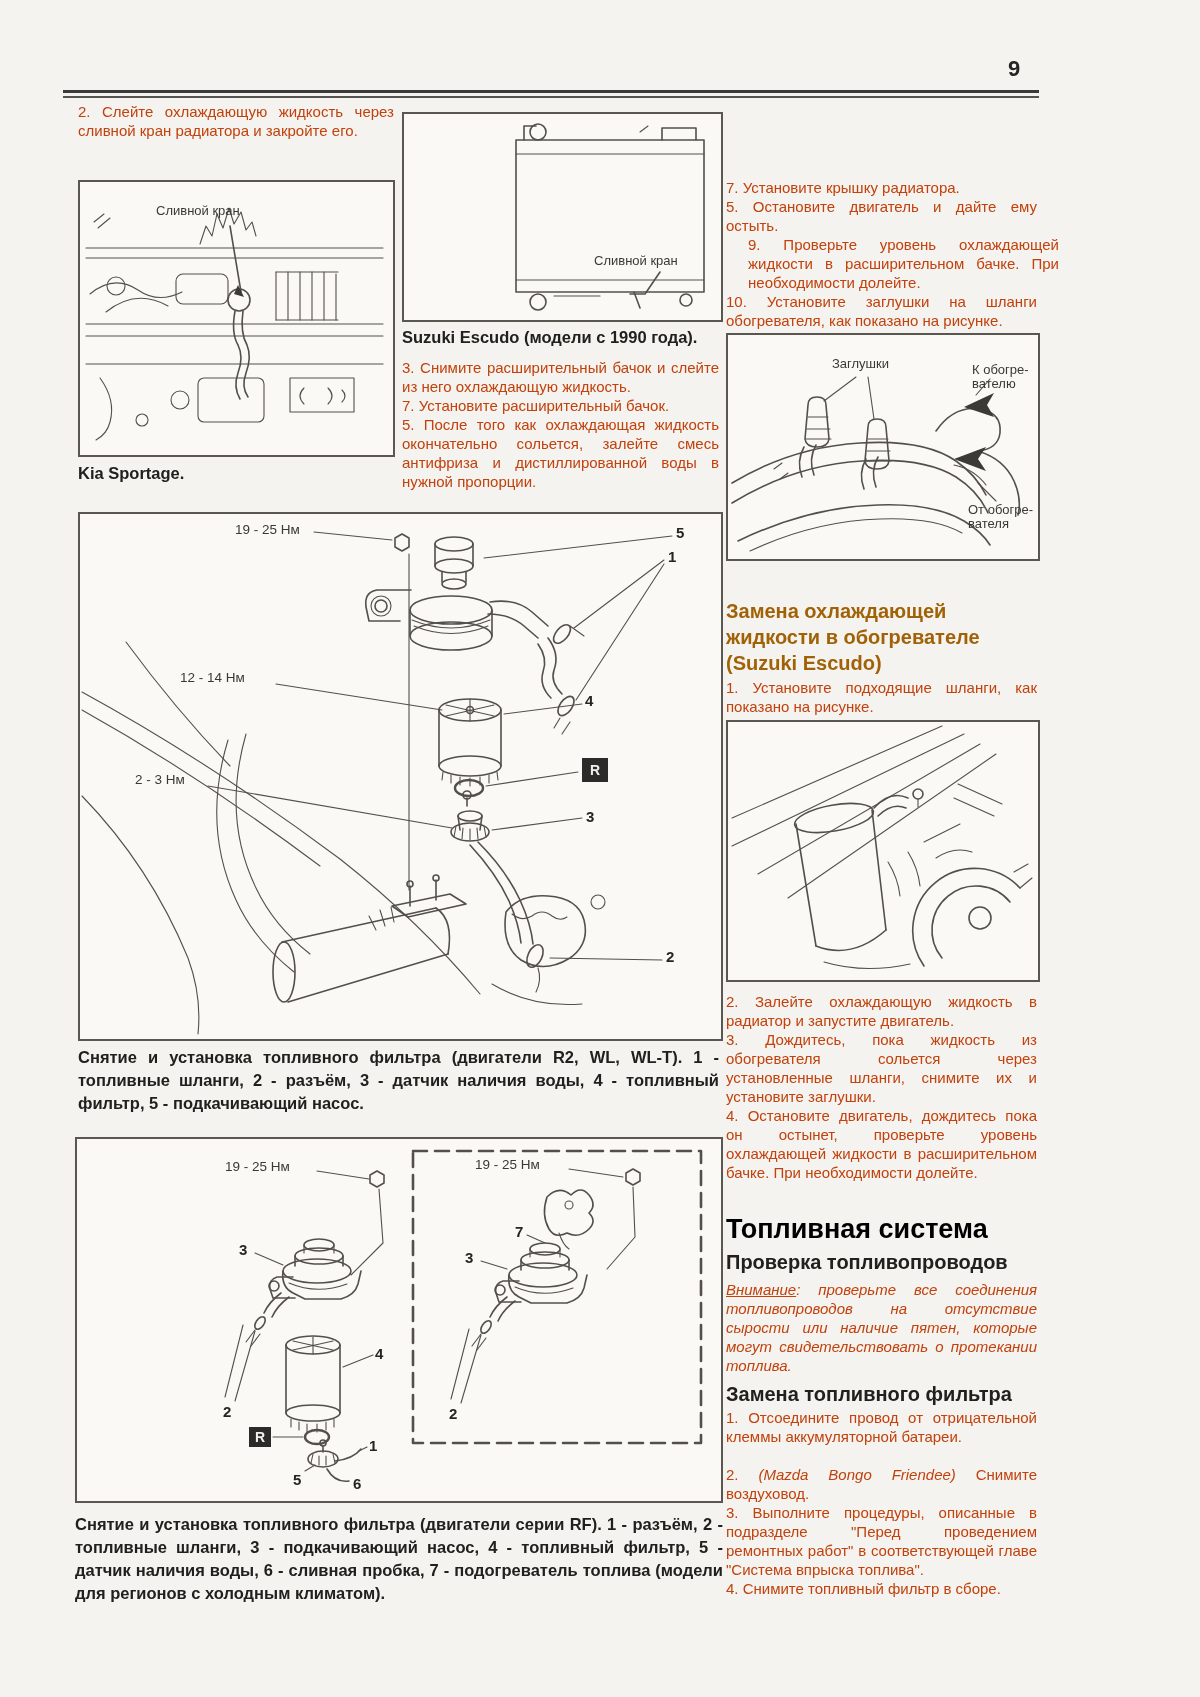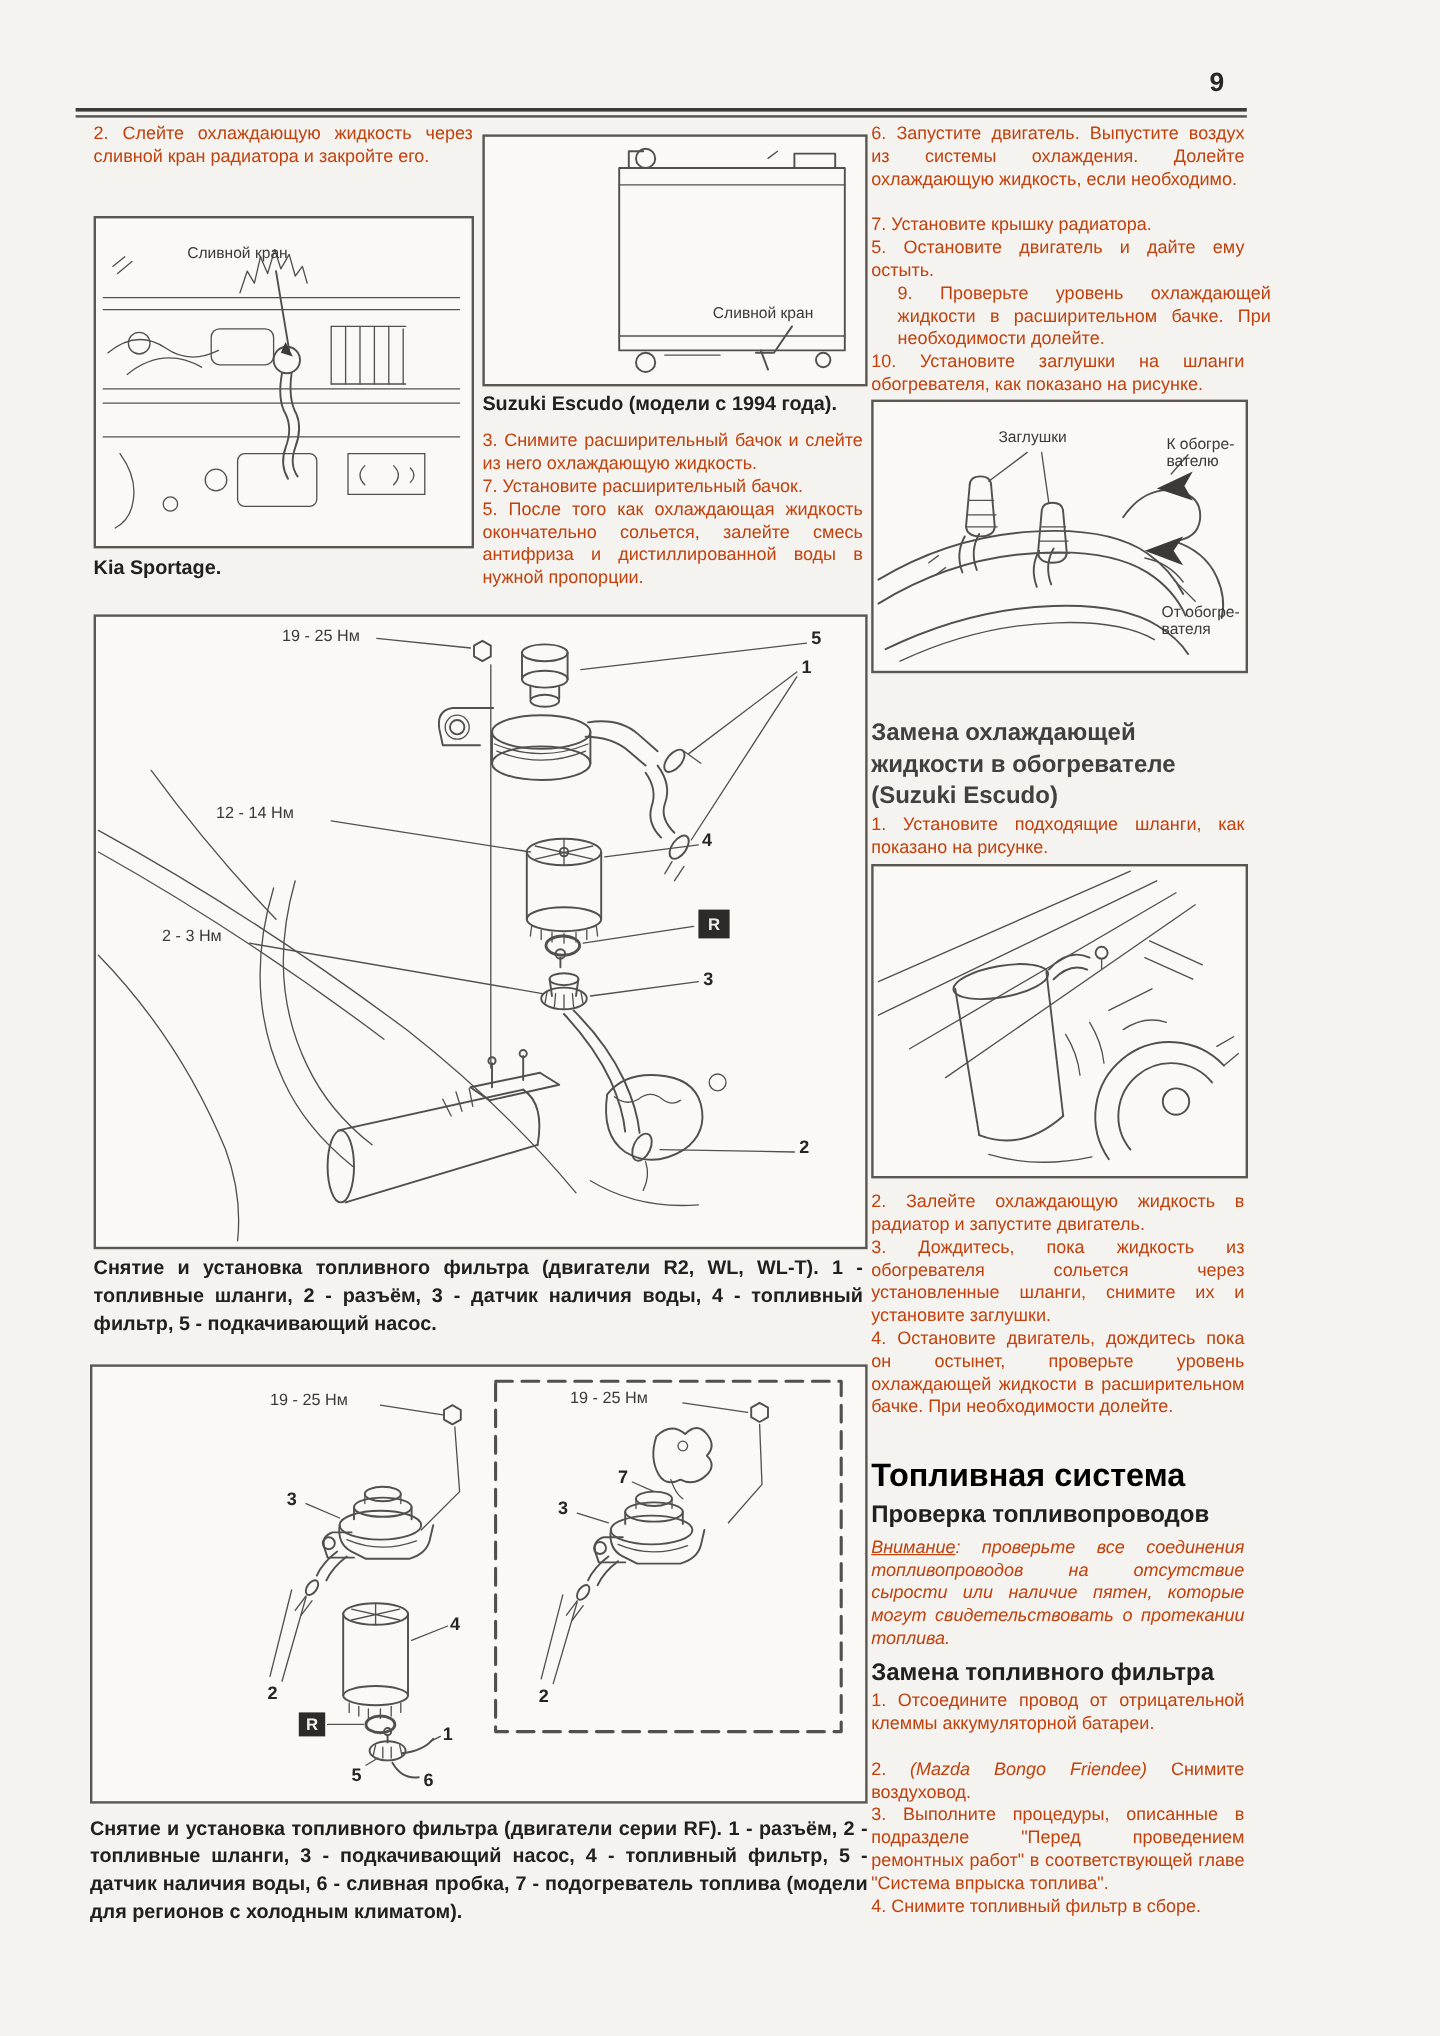--- a/index.html
+++ b/index.html
@@ -8,21 +8,21 @@
   .abs{position:absolute;}
   .hdr-title{position:absolute;left:90px;top:56px;width:890px;text-align:center;
              font-size:22px;font-weight:bold;color:#262523;letter-spacing:.3px;}
   .hdr-num{position:absolute;left:1008px;top:56px;font-size:22px;font-weight:bold;color:#262523;}
   .rule1{position:absolute;left:63px;top:90px;width:976px;height:3px;background:#3c3b39;}
   .rule2{position:absolute;left:63px;top:96px;width:976px;height:2px;background:#55534f;}
   p.body{font-size:15px;line-height:19px;text-align:justify;margin:0;color:#c2410c;}
   .cap{font-weight:bold;font-size:16.5px;line-height:23px;text-align:justify;color:#21201e;}
   .h1{font-size:27px;font-weight:bold;color:#000000;line-height:30px;}
   .h2{font-size:20px;font-weight:bold;color:#21201e;line-height:24px;}
-  .h2m{font-size:20px;font-weight:bold;color:#404040;line-height:26px;}
+  .h2m{font-size:20px;font-weight:bold;color:#a16207;line-height:26px;}
   .ital{font-style:italic;}
   .ulab{font-style:italic;text-decoration:underline;}
   .fig{position:absolute;border:2px solid #5a5751;background:#faf9f5;}
   .fig svg{position:absolute;left:0;top:0;}
   .fig svg *{stroke:#53504b;fill:none;stroke-width:1.6;stroke-linecap:round;stroke-linejoin:round;}
   .fig svg .thin{stroke-width:1.1;}
   .fig svg .thick{stroke-width:2.4;}
   .fig svg .fill{fill:#3b3a37;stroke:none;}
   .fig svg .dash{stroke-dasharray:14 8;stroke-width:2.6;}
   .lbl{position:absolute;font-size:13px;line-height:14px;color:#3a3936;white-space:pre-line;}
@@ -80,21 +80,21 @@
       <path d="M258,26 v-12 h34 v12"></path>
       <path class="thin" d="M236,18 l8,-6"></path>
       <circle cx="134" cy="188" r="8"></circle>
       <path d="M230,178 l6,16 M226,180 h14"></path>
       <circle cx="282" cy="186" r="6"></circle>
       <path class="thin" d="M150,182 h46"></path>
       <path d="M256,158 L241,180"></path>
     </svg>
     <div class="lbl" style="left:190px;top:140px;">Сливной кран</div>
   </div>
-  <div class="cap abs" style="left:402px;top:326px;width:317px;">Suzuki Escudo (модели с 1994 года).</div>
+  <div class="cap abs" style="left:402px;top:326px;width:317px;">Suzuki Escudo (модели с 1990 года).</div>
   <p class="body abs" style="left:402px;top:358px;width:317px;">3. Снимите расширительный бачок и слейте из него охлаждающую жидкость.</p>
   <p class="body abs" style="left:402px;top:396px;width:317px;">7. Установите расширительный бачок.</p>
   <p class="body abs" style="left:402px;top:415px;width:317px;">5. После того как охлаждающая жидкость окончательно сольется, залейте смесь антифриза и дистиллированной воды в нужной пропорции.</p>
 
   <div class="fig" style="left:78px;top:512px;width:641px;height:525px;">
     <svg width="637" height="521" viewBox="0 0 637 521">
 
       <path class="thin" d="M234,18 L312,26"></path>
       <path d="M315,24 l7,-4 7,4 v9 l-7,4 -7,-4 z"></path>
       <path class="thin" d="M329,40 V376"></path>
@@ -240,21 +240,20 @@
     <div class="num" style="left:292px;top:298px;">1</div>
     <div class="num" style="left:216px;top:332px;">5</div>
     <div class="num" style="left:276px;top:336px;">6</div>
     <div class="num" style="left:438px;top:84px;">7</div>
     <div class="num" style="left:388px;top:110px;">3</div>
     <div class="num" style="left:372px;top:266px;">2</div>
     <div class="rbadge" style="left:172px;top:288px;width:22px;height:20px;">R</div>
   </div>
   <div class="cap abs" style="left:75px;top:1513px;width:648px;">Снятие и установка топливного фильтра (двигатели серии RF). 1 - разъём, 2 - топливные шланги, 3 - подкачивающий насос, 4 - топливный фильтр, 5 - датчик наличия воды, 6 - сливная пробка, 7 - подогреватель топлива (модели для регионов с холодным климатом).</div>
 
-  <p class="body abs" style="left:726px;top:102px;width:311px;">6. Запустите двигатель. Выпустите воздух из системы охлаждения. Долейте охлаждающую жидкость, если необходимо.</p>
   <p class="body abs" style="left:726px;top:178px;width:311px;">7. Установите крышку радиатора.</p>
   <p class="body abs" style="left:726px;top:197px;width:311px;">5. Остановите двигатель и дайте ему остыть.</p>
   <p class="body abs" style="left:748px;top:235px;width:311px;">9. Проверьте уровень охлаждающей жидкости в расширительном бачке. При необходимости долейте.</p>
   <p class="body abs" style="left:726px;top:292px;width:311px;">10. Установите заглушки на шланги обогревателя, как показано на рисунке.</p>
 
   <div class="fig" style="left:726px;top:333px;width:310px;height:224px;">
     <svg width="306" height="220" viewBox="0 0 306 220">
       <path d="M4,148 q60,-36 128,-40 q64,-4 96,18 q20,14 30,34"></path>
       <path d="M4,168 q62,-38 130,-42 q62,-4 94,16 q22,14 32,36"></path>
       <path d="M10,206 q70,-34 140,-36 q56,-2 86,16 q18,11 26,24"></path>

